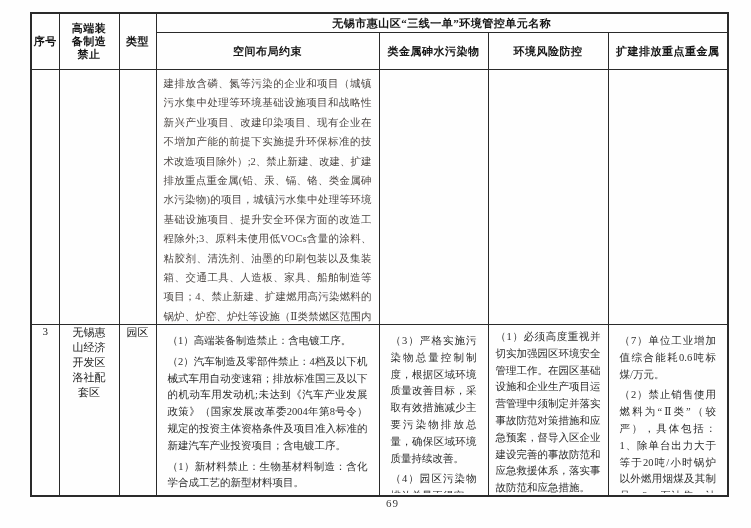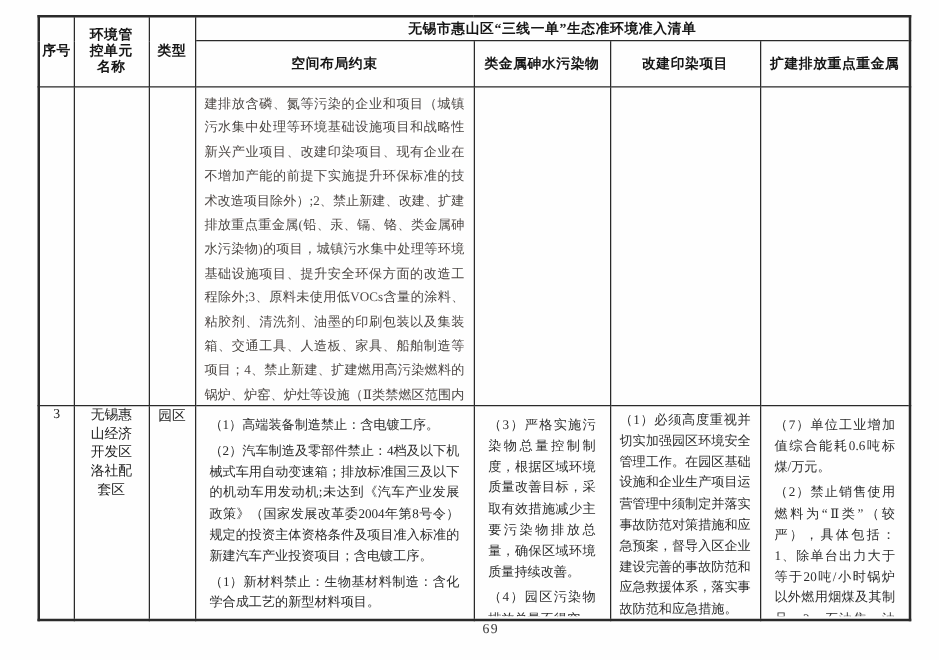--- a/index.html
+++ b/index.html
@@ -66,39 +66,39 @@
         <col style="width:120px">
         <col style="width:120px">
     </colgroup>
 
     <tbody>
         <tr class="r-title">
       <td class="hd" rowspan="2">
         <div>序号</div>
       </td>
       <td class="hd" rowspan="2">
-        <div class="pad2">环境管控单元名称</div>
+        <div class="pad2">高端装备制造禁止</div>
       </td>
       <td class="hd" rowspan="2">
         <div>类型</div>
       </td>
       <td class="hd" colspan="4">
-        <div>无锡市惠山区“三线一单”生态准环境准入清单</div>
+        <div>无锡市惠山区“三线一单”环境管控单元名称</div>
       </td>
     </tr>
 
     <tr class="r-head">
       <td class="hd">
         <div>空间布局约束</div>
       </td>
       <td class="hd">
         <div>类金属砷水污染物</div>
       </td>
       <td class="hd">
-        <div>改建印染项目</div>
+        <div>环境风险防控</div>
       </td>
       <td class="hd">
         <div>扩建排放重点重金属</div>
       </td>
     </tr>
 
     <tr class="r-body1">
       <td class="center-cell"></td>
       <td class="center-cell"></td>
       <td class="center-cell"></td>

